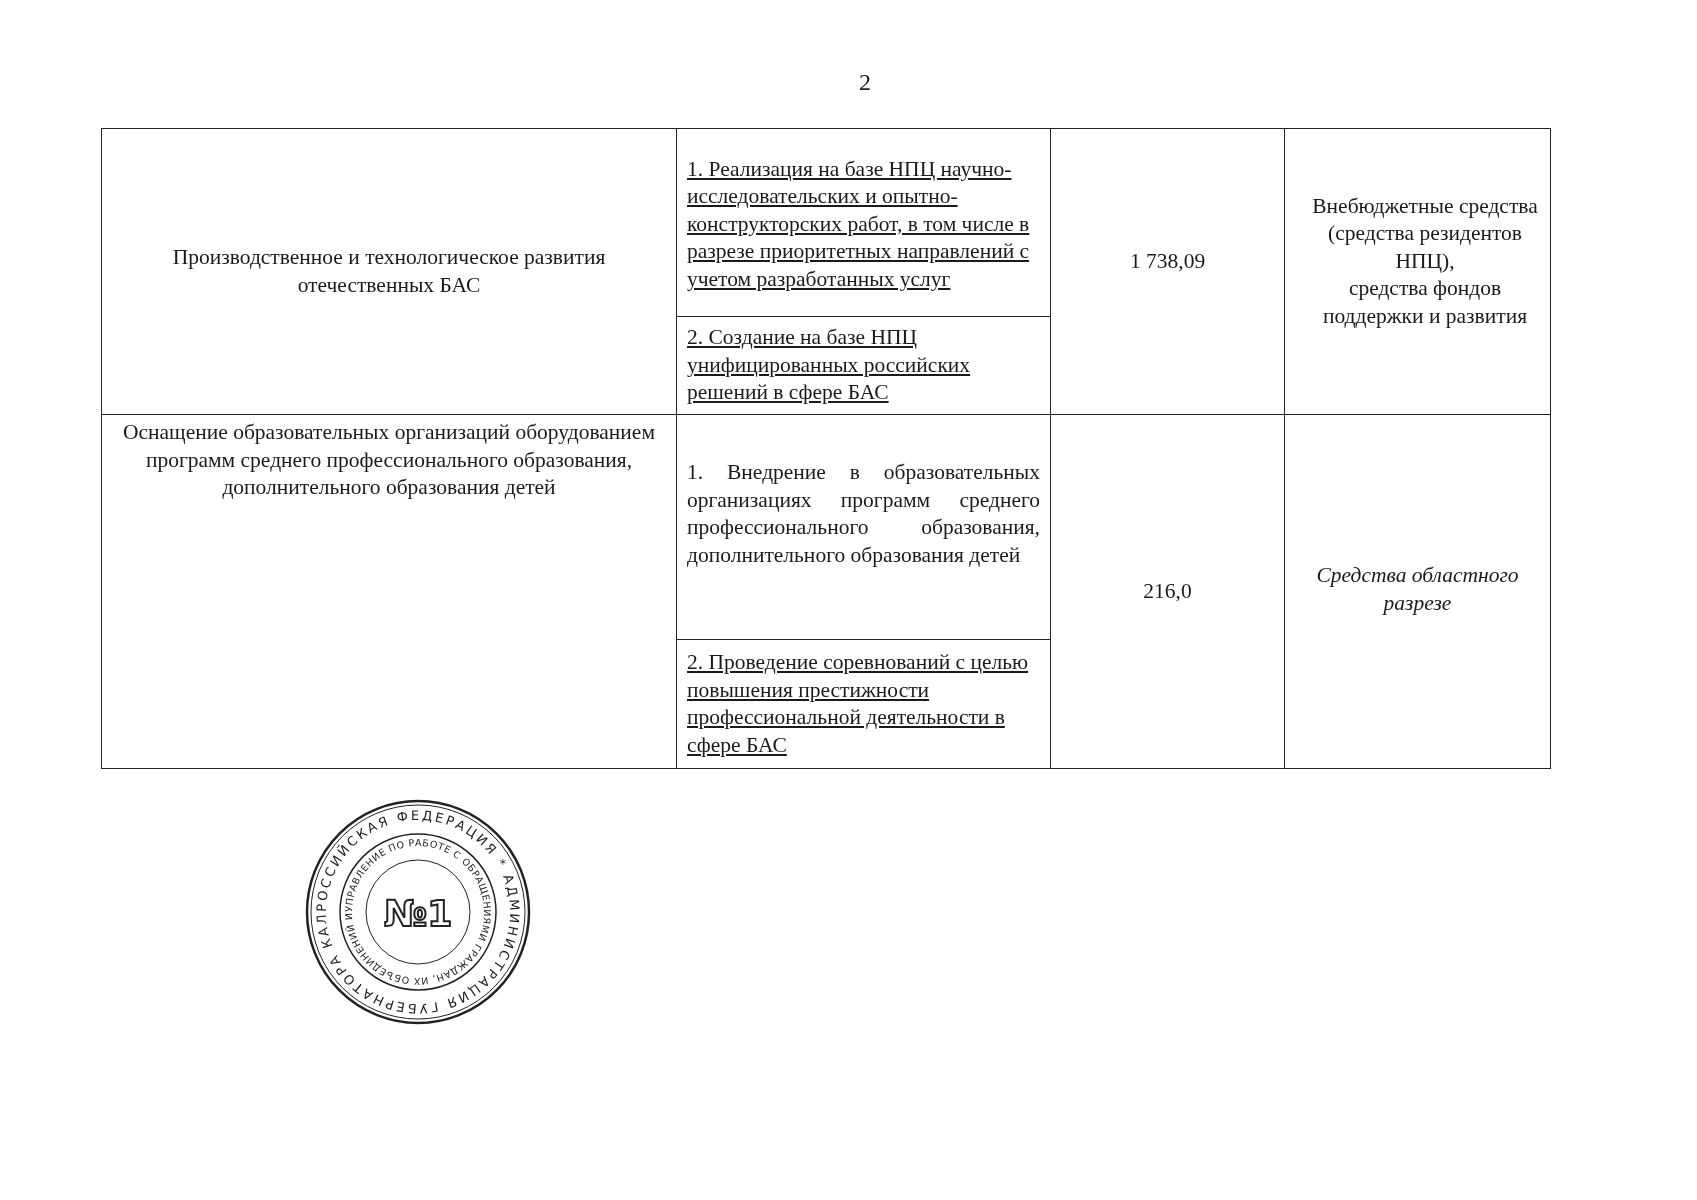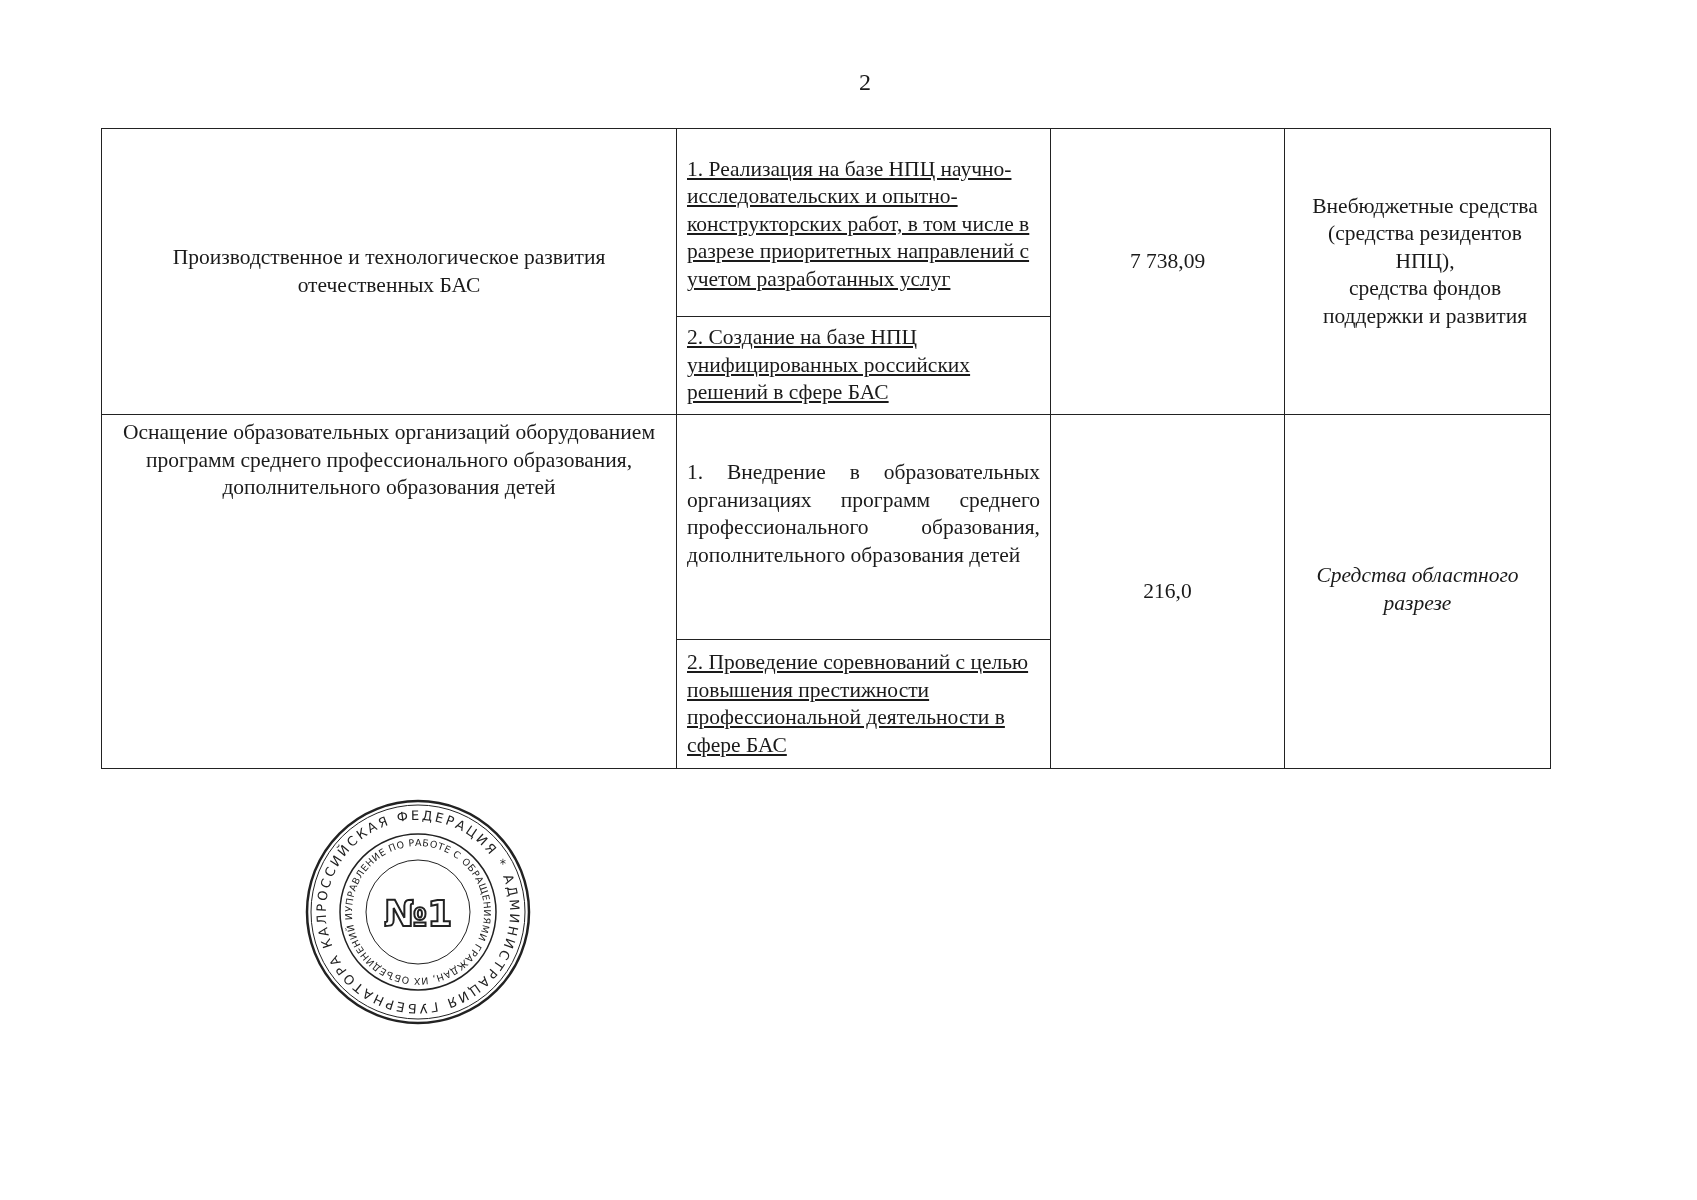--- a/index.html
+++ b/index.html
@@ -50,21 +50,21 @@
   <tbody>
 
     <tr style="height:188px;">
       <td rowspan="2" class="c-center">
         <span>Производственное и технологическое развития отечественных БАС</span>
       </td>
       <td class="c-left" style="padding-top:4px;">
         <span>1. Реализация на базе НПЦ научно-исследовательских и опытно-конструкторских работ, в том числе в разрезе приоритетных направлений с учетом разработанных услуг</span>
       </td>
       <td rowspan="2" class="c-center" style="padding-bottom:20px;">
-        <span>7 738,09</span>
+        <span>1 738,09</span>
       </td>
       <td rowspan="2" class="c-center" style="padding-bottom:20px;padding-left:25px;">
         <div>Внебюджетные средства</div>
         <div>(средства резидентов</div>
         <div>НПЦ),</div>
         <div>средства фондов</div>
         <div>поддержки и развития</div>
       </td>
     </tr>
     <tr style="height:98px;">

